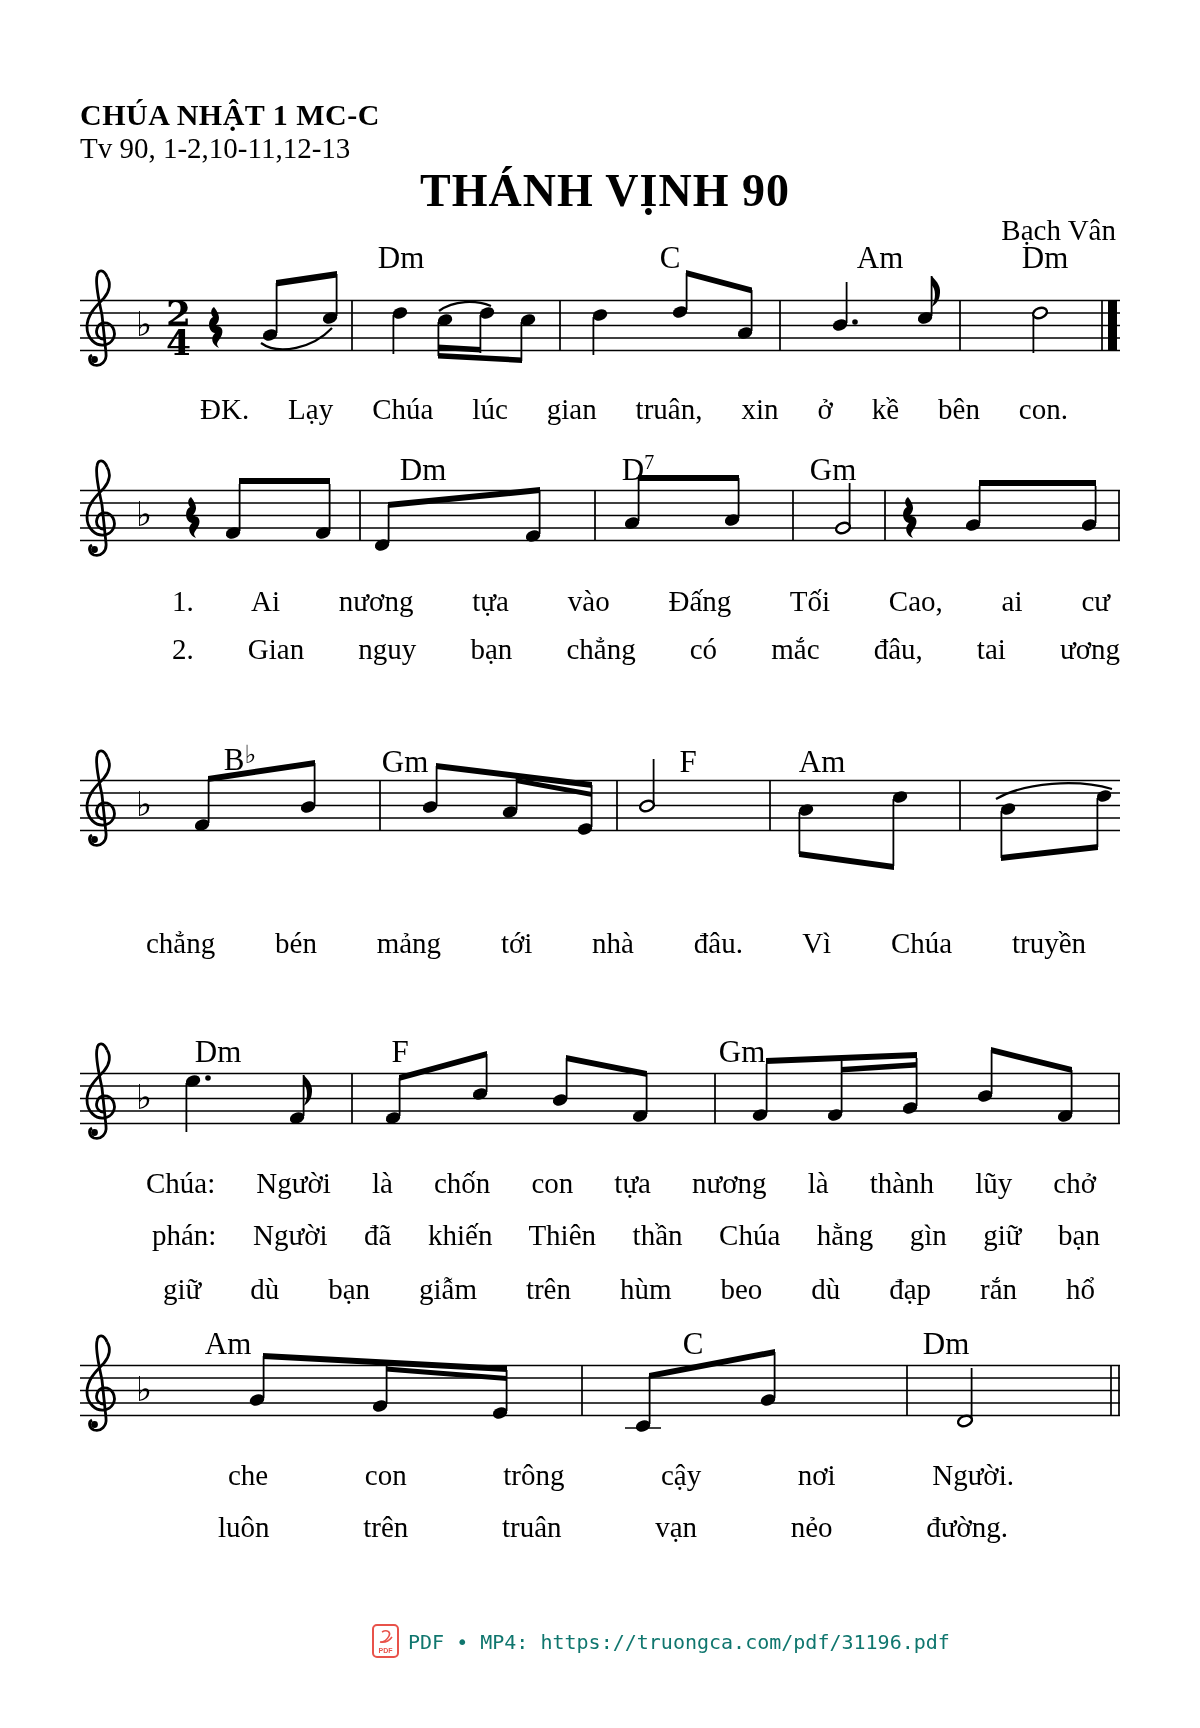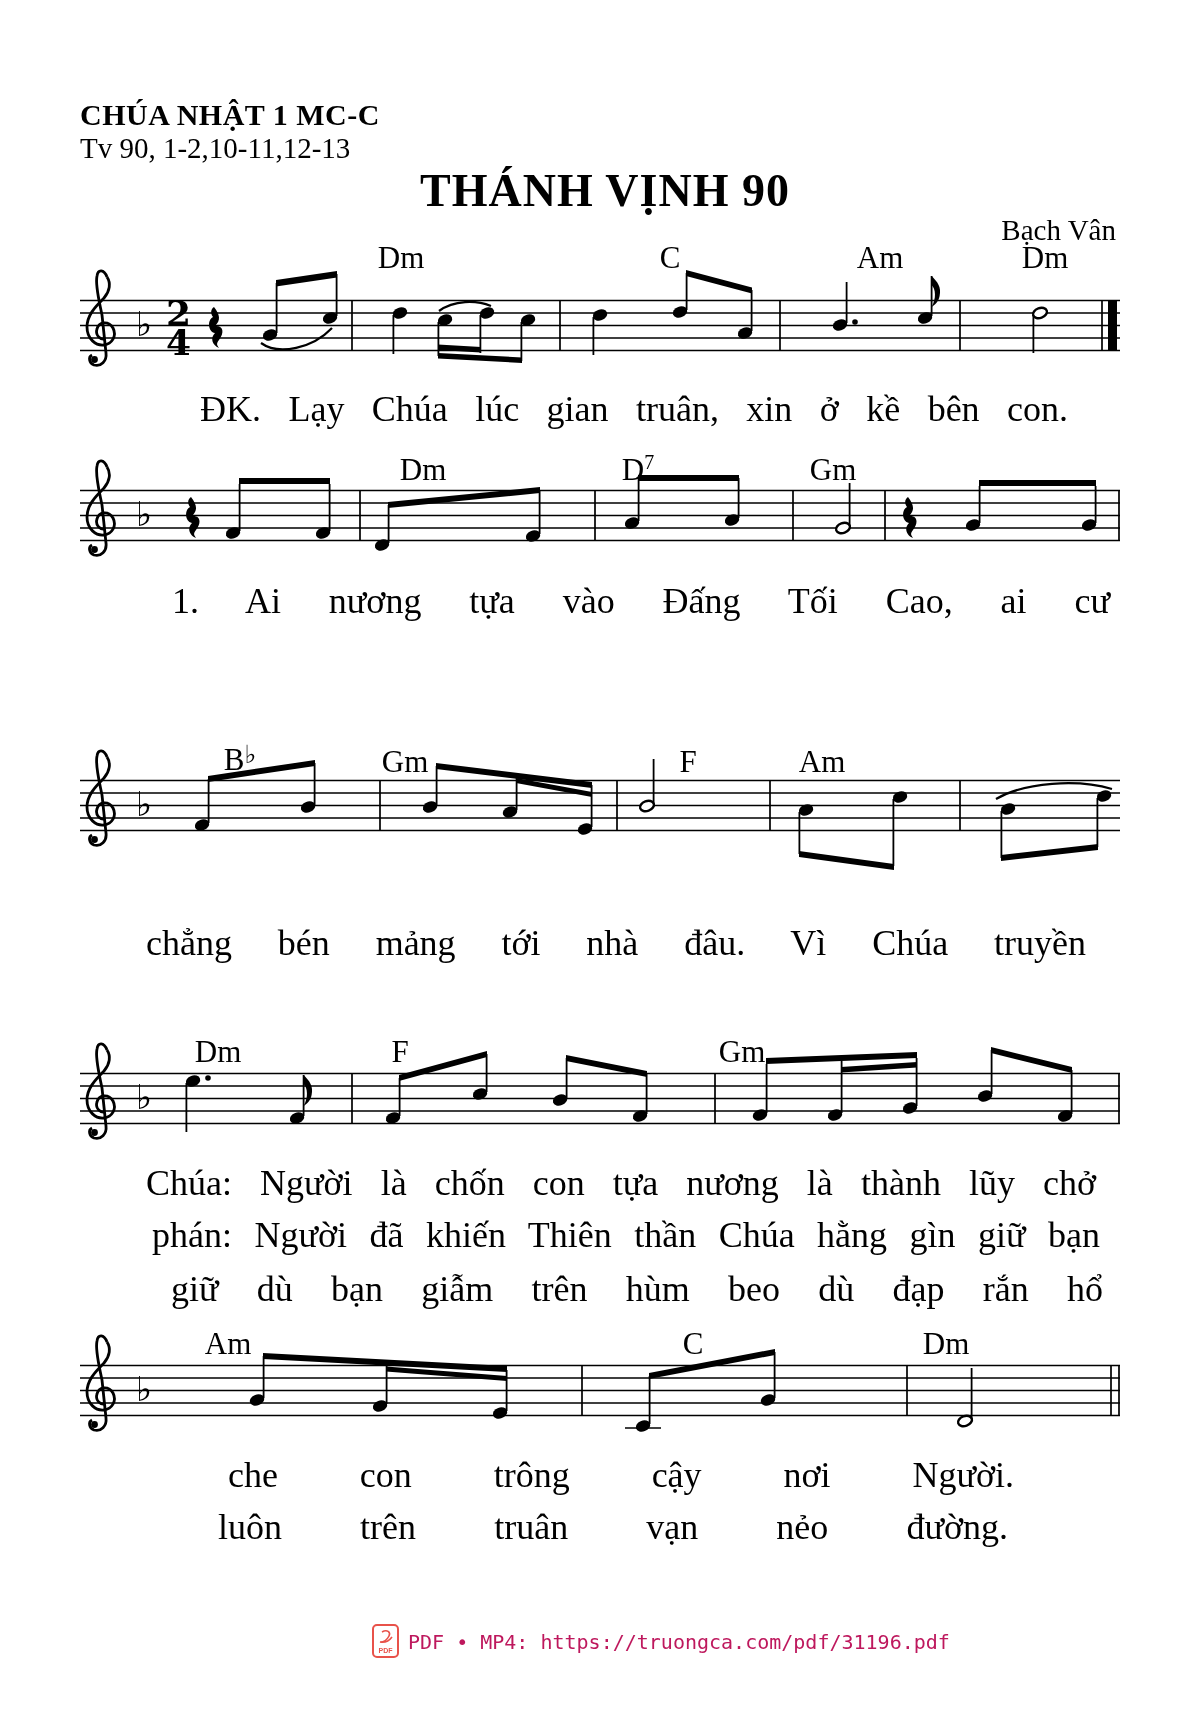--- a/index.html
+++ b/index.html
@@ -6,32 +6,32 @@
   .page{position:relative;width:1200px;height:1728px;background:#ffffff;
         font-family:"Liberation Serif",serif;color:#000;overflow:hidden;}
   .abs{position:absolute;}
   .hdr-lit{left:80px;top:98px;font-size:30px;font-weight:bold;letter-spacing:0.5px;white-space:nowrap;}
   .hdr-ps{left:80px;top:132px;font-size:29px;white-space:nowrap;}
   .title{left:420px;top:164px;font-size:46px;font-weight:bold;letter-spacing:1px;white-space:nowrap;}
   .composer{right:84px;top:214px;font-size:29px;white-space:nowrap;}
   .chord{position:absolute;transform:translateX(-50%);font-size:31px;white-space:nowrap;}
   .chord .acc{font-family:"DejaVu Sans",sans-serif;font-size:25px;position:relative;top:-7px;}
   .chord .sup{font-size:20px;vertical-align:super;line-height:0;}
-  .lyric{position:absolute;font-size:36px;line-height:34px;white-space:nowrap;
+  .lyric{position:absolute;font-size:29px;line-height:34px;white-space:nowrap;
          text-align:justify;text-align-last:justify;display:block;}
   .staff{position:absolute;left:80px;width:1040px;height:150px;}
   .sl{stroke:#000;stroke-width:1.4;fill:none;}
   .bl{stroke:#000;stroke-width:1.7;fill:none;}
   .stm{stroke:#000;stroke-width:1.8;fill:none;}
   .bm{fill:#000;stroke:none;}
   .slur{stroke:#000;stroke-width:2.2;fill:none;}
   .clefp{stroke:#000;stroke-width:2.8;fill:none;}
   .flat{font-family:"DejaVu Sans",sans-serif;font-size:34px;fill:#000;}
   .ts{font-family:"DejaVu Serif",serif;font-weight:bold;font-size:36px;fill:#000;}
-  .footer-text{left:408px;top:1630px;font-family:"DejaVu Sans Mono",monospace;font-size:20px;color:#be185d;white-space:nowrap;}
+  .footer-text{left:408px;top:1630px;font-family:"DejaVu Sans Mono",monospace;font-size:20px;color:#0f766e;white-space:nowrap;}
   .pdficon{left:372px;top:1624px;width:27px;height:34px;border:2px solid #e8524a;border-radius:5px;
            box-sizing:border-box;display:flex;flex-direction:column;align-items:center;justify-content:flex-end;}
   .pdficon .lbl{font-family:"Liberation Sans",sans-serif;font-size:7px;font-weight:bold;color:#e8524a;line-height:8px;padding-bottom:1px;}
   .pdficon svg{position:absolute;top:2px;left:3px;}
 </style>
 </head>
 <body>
 
 <div class="page">
 
@@ -145,20 +145,21 @@
       <use href="#qrest" x="825" y="52"></use>
       <use href="#nh" x="893" y="80"></use>
         <use href="#nh" x="1009" y="80"></use>
       <path class="stm" d="M899.6,78V41 M1015.6,78V41"></path>
       <polygon class="bm" points="899,35 1016,35 1016,41 899,41"></polygon>
       <path class="bl" d="M1039,45V95"></path>
     </svg>
   </div>
 
   <div class="lyric" style="left:172px;top:584px;width:938px">1. Ai nương tựa vào Đấng Tối Cao, ai cư</div>
+  <div class="lyric" style="left:172px;top:632px;width:948px">2. Gian nguy bạn chẳng có mắc đâu, tai ương</div>
 
   <span class="chord" style="left:240px;top:742px"><span>B</span><span class="acc">♭</span></span>
   <span class="chord" style="left:405px;top:744px"><span>Gm</span></span>
   <span class="chord" style="left:688px;top:744px"><span>F</span></span>
   <span class="chord" style="left:822px;top:744px"><span>Am</span></span>
 
   <div class="staff" style="top:735px">
     <svg width="1040" height="150" viewBox="0 0 1040 150">
       <path class="sl" d="M0,45.5H1040 M0,58H1040 M0,70.5H1040 M0,83H1040 M0,95.5H1040"></path>
       <use href="#clef"></use>
@@ -227,21 +228,21 @@
       <use href="#nh" x="905" y="68"></use>
         <use href="#nh" x="985" y="88"></use>
       <path class="stm" d="M911.6,66V22 M991.6,86V42"></path>
       <polygon class="bm" points="911,19 992,39 992,45 911,25"></polygon>
       <path class="bl" d="M1039,45V95"></path>
     </svg>
   </div>
 
   <div class="lyric" style="left:146px;top:1166px;width:950px">Chúa: Người là chốn con tựa nương là thành lũy chở</div>
   <div class="lyric" style="left:152px;top:1218px;width:948px">phán: Người đã khiến Thiên thần Chúa hằng gìn giữ bạn</div>
-  <div class="lyric" style="left:171px;top:1272px;width:932px">giữ dù bạn giẫm trên hùm beo dù đạp rắn hổ</div>
+  <div class="lyric" style="left:163px;top:1272px;width:932px">giữ dù bạn giẫm trên hùm beo dù đạp rắn hổ</div>
 
   <span class="chord" style="left:228px;top:1326px"><span>Am</span></span>
   <span class="chord" style="left:693px;top:1326px"><span>C</span></span>
   <span class="chord" style="left:946px;top:1326px"><span>Dm</span></span>
 
   <div class="staff" style="top:1320px">
     <svg width="1040" height="150" viewBox="0 0 1040 150">
       <path class="sl" d="M0,45.5H1040 M0,58H1040 M0,70.5H1040 M0,83H1040 M0,95.5H1040"></path>
       <use href="#clef"></use>
       <text class="flat" x="56" y="81">♭</text>

